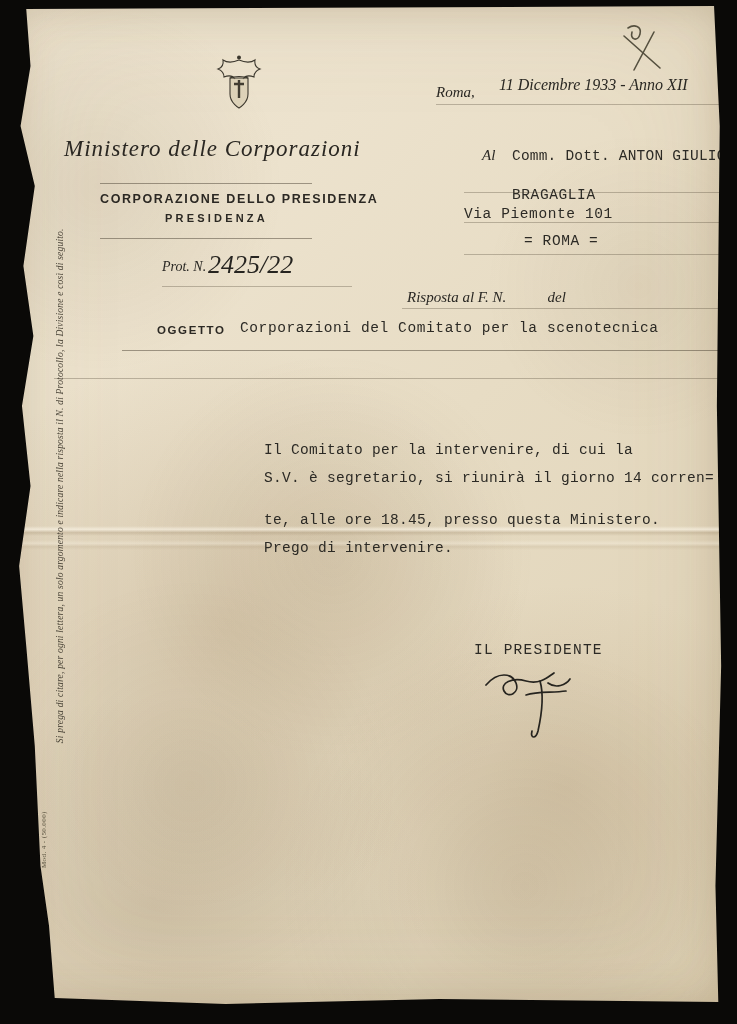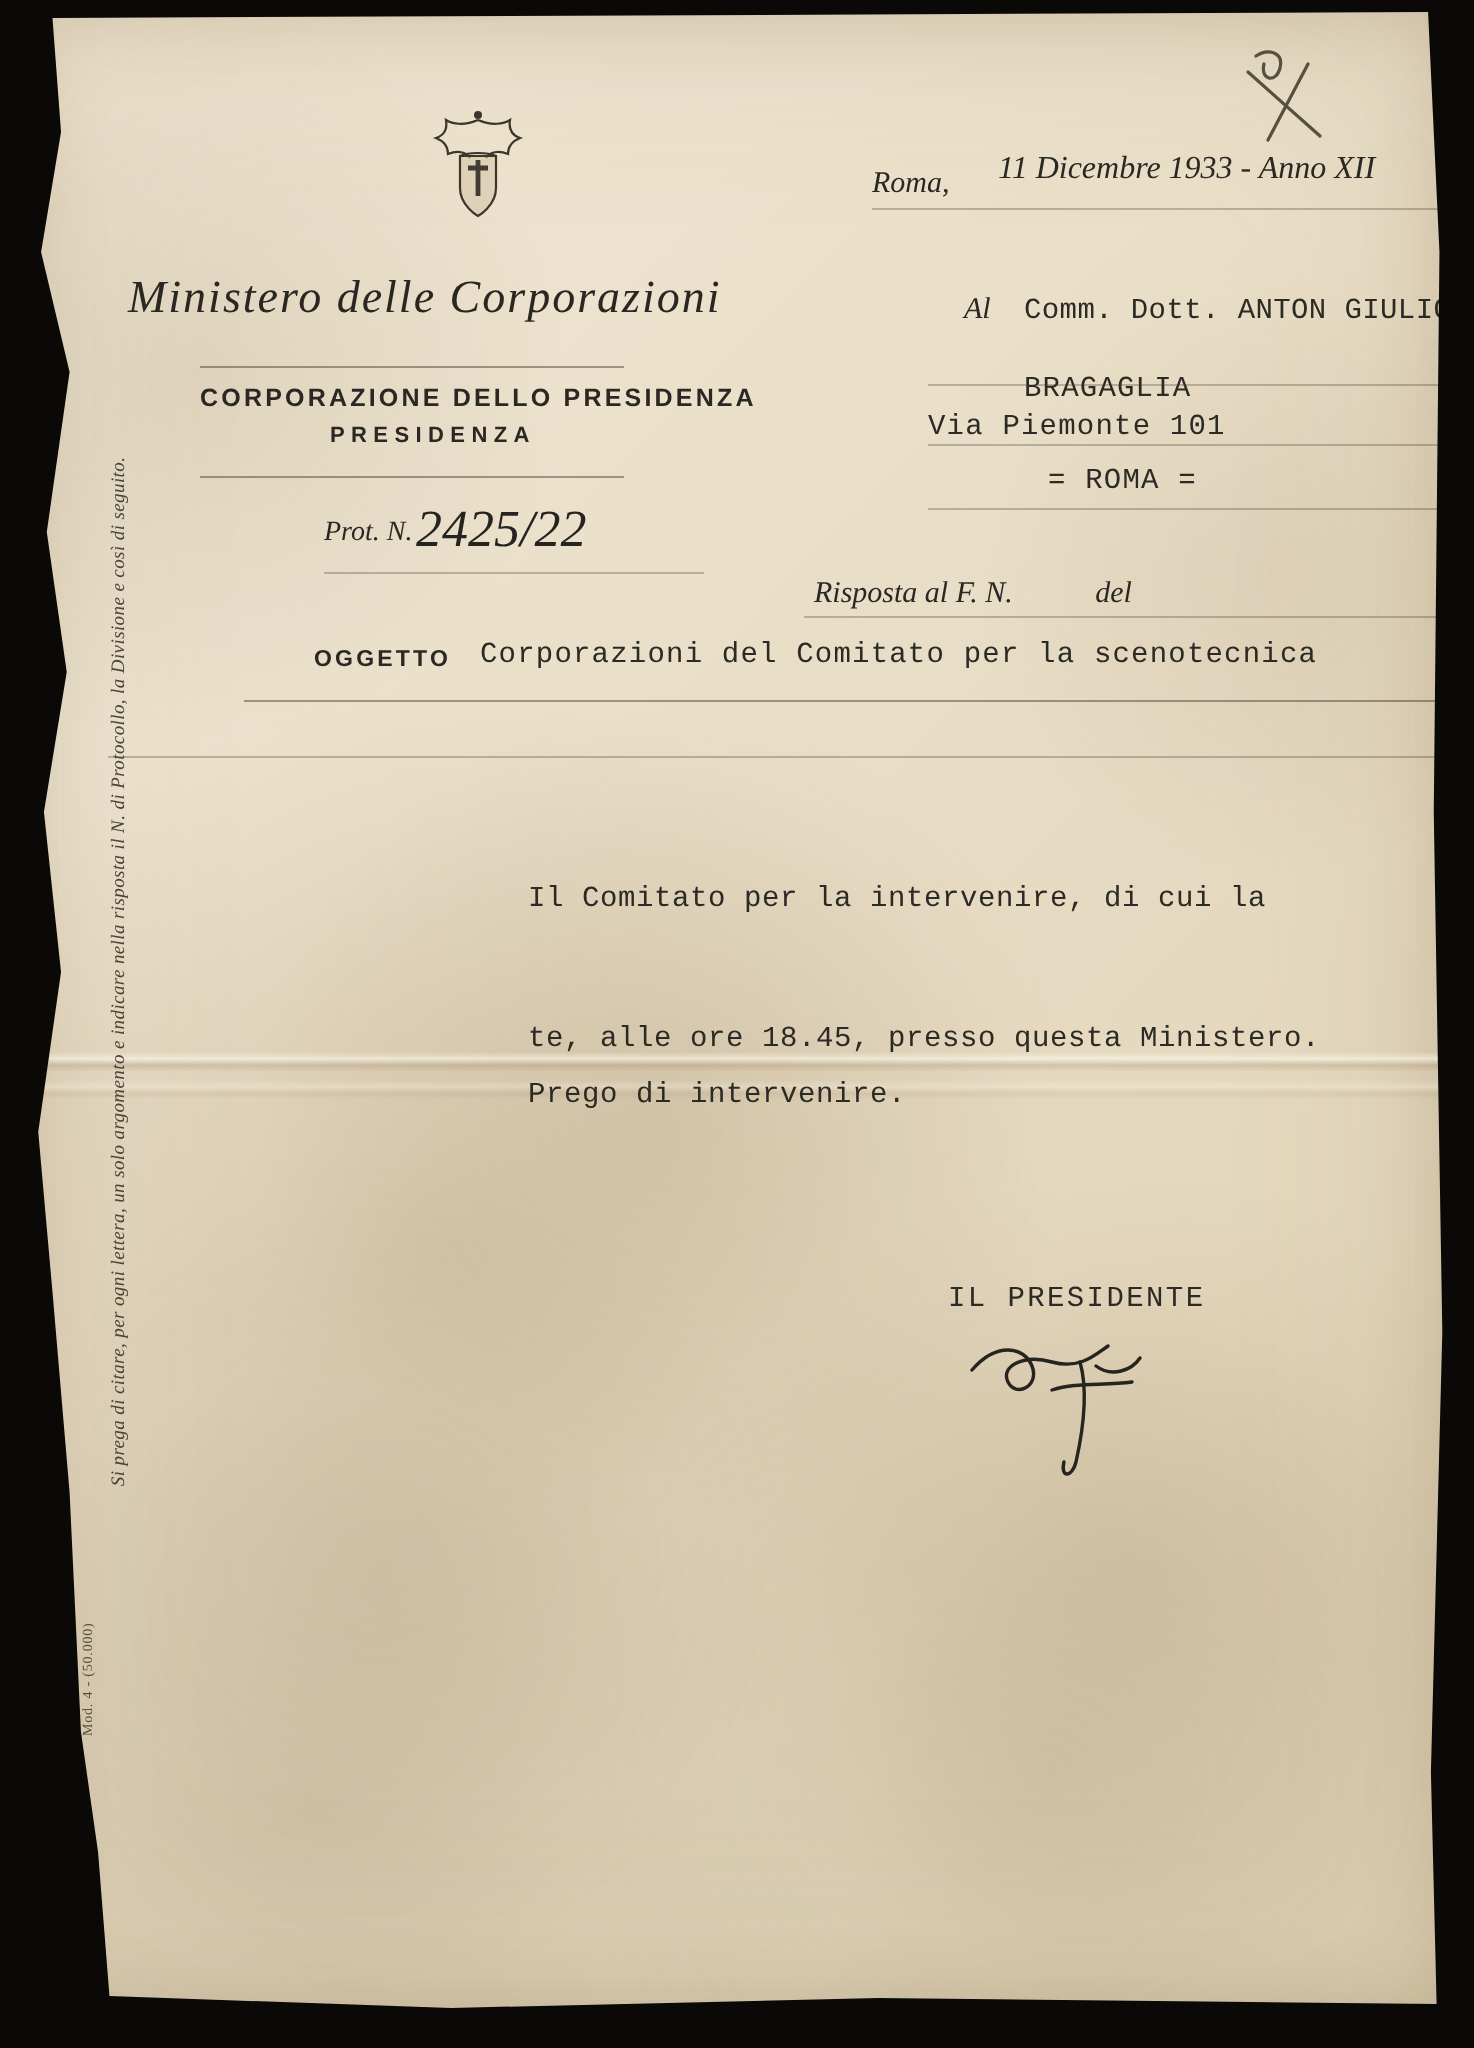--- a/index.html
+++ b/index.html
@@ -291,20 +291,21 @@
 
     <div class="script" id="risposta">Risposta al F. N.           del</div>
     <div class="rule soft" style="left:390px; top:302px; width:324px;"></div>
 
     <div class="type" id="oggetto-label">OGGETTO</div>
     <div class="type" id="oggetto-value">Corporazioni del Comitato per la scenotecnica</div>
     <div class="rule" style="left:110px; top:344px; width:604px;"></div>
     <div class="rule soft" style="left:42px; top:372px; width:672px;"></div>
 
     <div class="type body-line" id="b1">Il Comitato per la intervenire, di cui la</div>
+    <div class="type body-line" id="b2">S.V. è segretario, si riunirà il giorno 14 corren=</div>
     <div class="type body-line" id="b3">te, alle ore 18.45, presso questa Ministero.</div>
     <div class="type body-line" id="b4">Prego di intervenire.</div>
 
     <div class="type" id="presidente">IL PRESIDENTE</div>
     <svg class="signature" viewBox="0 0 110 80">
       <g fill="none" stroke="#26241f" stroke-width="1.7" stroke-linecap="round">
         <path d="M4 24 C16 10, 30 12, 34 22 C38 32, 26 38, 22 30 C18 22, 30 16, 44 20 C58 24, 66 16, 72 12"></path>
         <path d="M58 20 C62 34, 60 52, 56 70 C54 78, 48 78, 50 70"></path>
         <path d="M66 22 C74 28, 84 24, 88 18"></path>
         <path d="M44 34 C56 30, 70 32, 84 30"></path>

